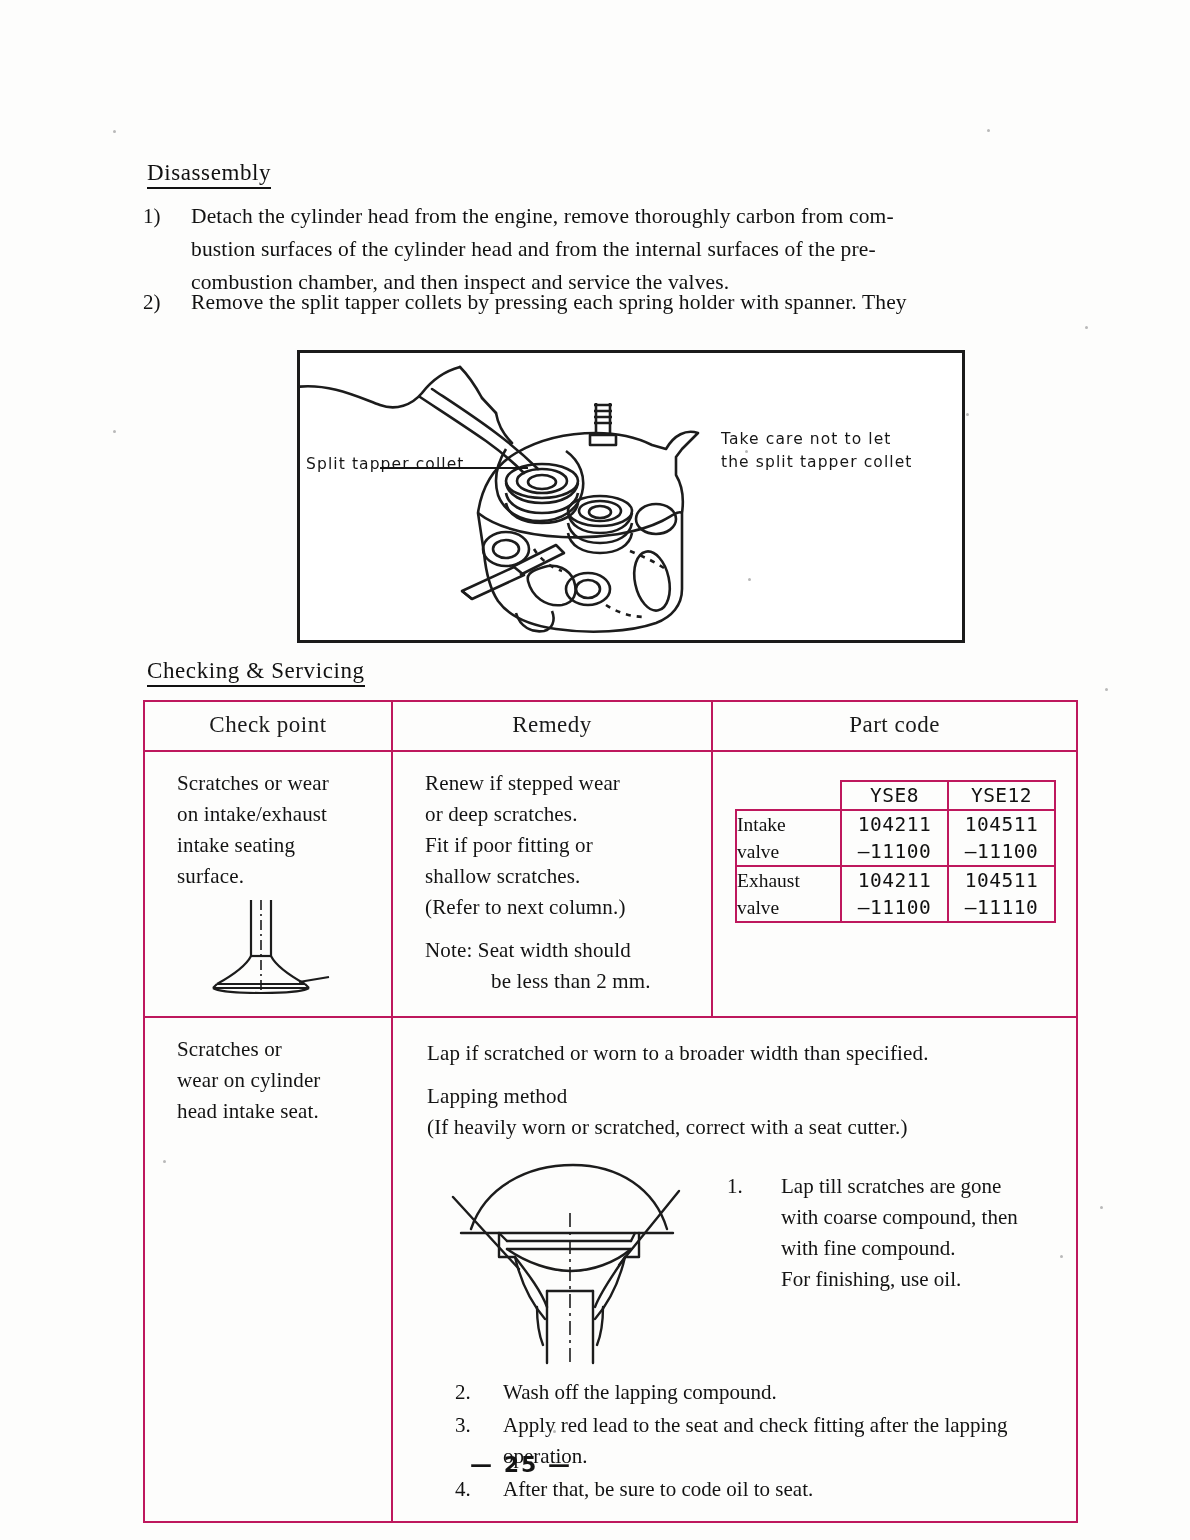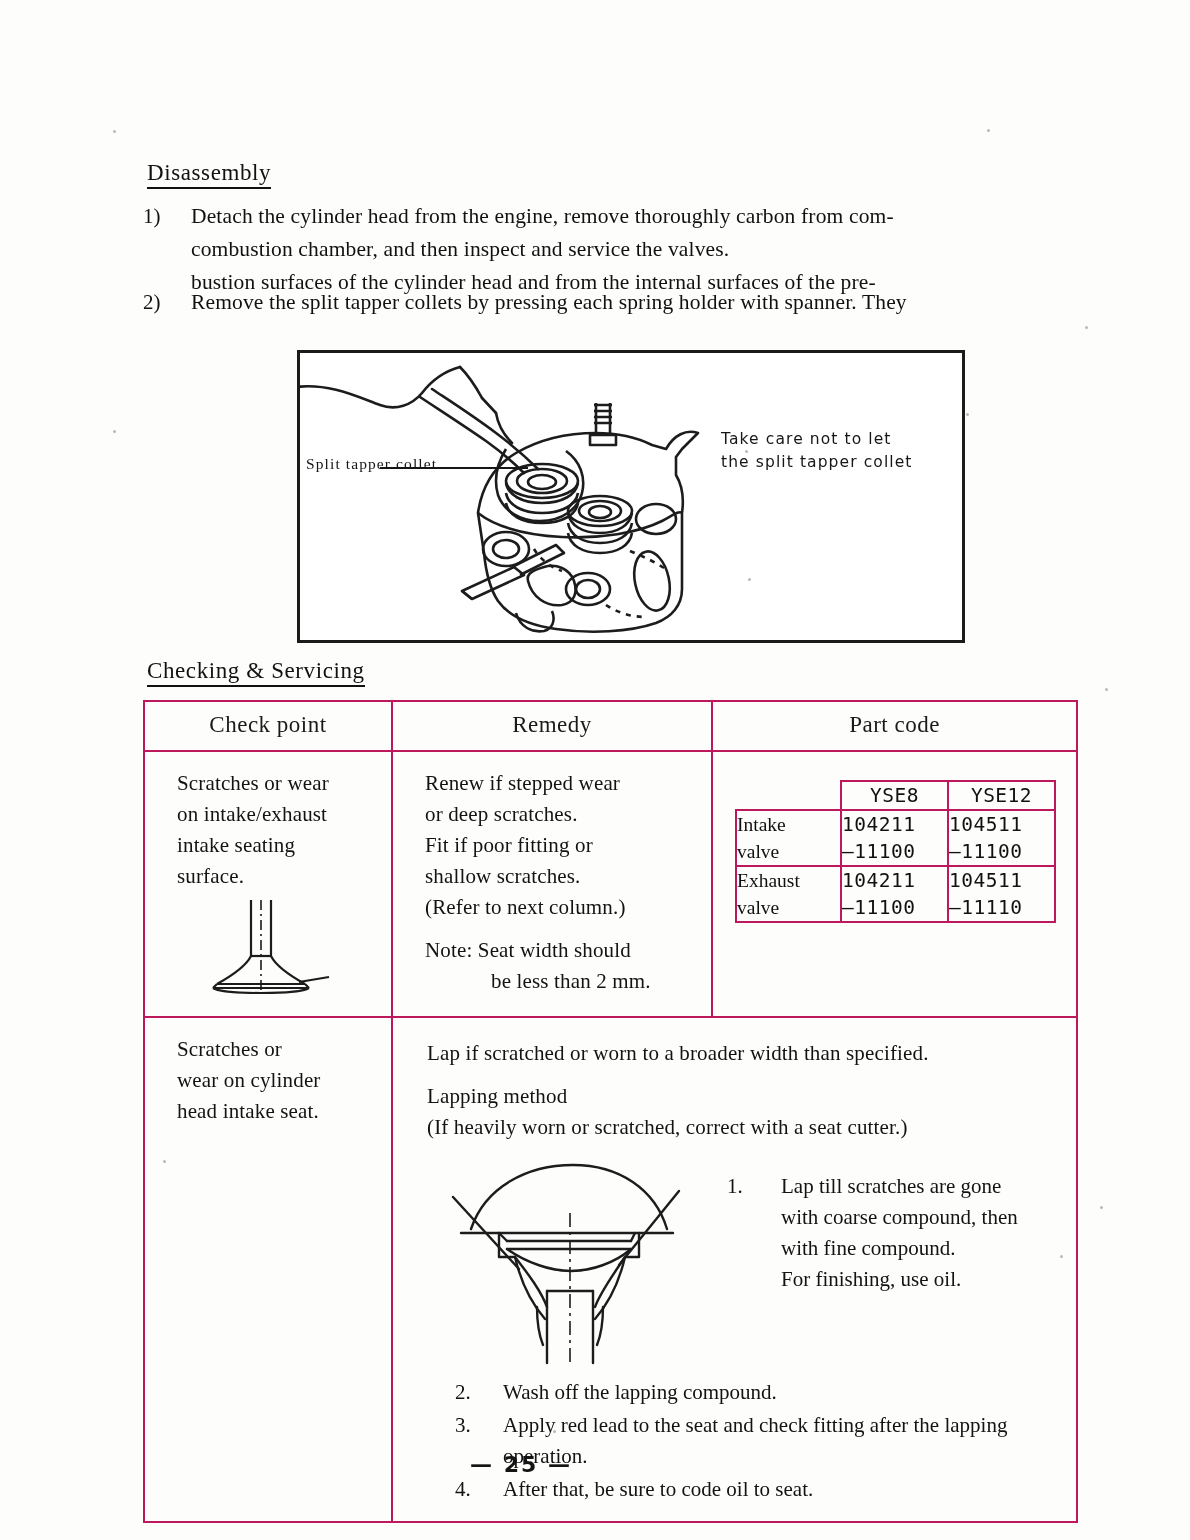--- a/index.html
+++ b/index.html
@@ -129,21 +129,21 @@
     font-size: 19.5px;
     line-height: 27px;
     padding: 2px 6px;
     color: #111;
   }
   .pt-blank { width: 103px; border-top-color: transparent !important;
               border-left-color: transparent !important; }
   .pt-head  { text-align: center; font-family: "DejaVu Sans Mono","Liberation Mono",monospace;
               font-size: 19px; letter-spacing: 0.5px; }
   .pt-rowlabel { padding-left: 10px; }
-  .pt-val { font-family: "DejaVu Sans Mono","Liberation Mono",monospace;
+  .pt-val { text-align: center; font-family: "DejaVu Sans Mono","Liberation Mono",monospace;
             font-size: 19px; letter-spacing: 0.5px; }
 
   
   .row2-body { padding: 20px 10px 14px 34px; }
   .row2-cols { display: flex; align-items: flex-start; }
   .lap-figure { width: 300px; flex: 0 0 300px; padding-top: 14px; }
   .lap-list { padding-top: 28px; flex: 1; }
 
   .numlist { font-size: 21px; line-height: 31px; color: #131313; }
   .numlist .li { display: flex; margin-bottom: 2px; }
@@ -182,22 +182,22 @@
 
   <div class="section-heading" style="left:147px; top:160px;">
     <span>Disassembly</span>
     <span class="underline-bar"></span>
   </div>
 
   <div class="step" style="left:143px; top:200px; width:930px;">
     <div class="step-num">1)</div>
     <div class="step-body">
       <div>Detach the cylinder head from the engine, remove thoroughly carbon from com-</div>
+      <div>bustion surfaces of the cylinder head and from the internal surfaces of the pre-</div>
       <div>combustion chamber, and then inspect and service the valves.</div>
-      <div>bustion surfaces of the cylinder head and from the internal surfaces of the pre-</div>
     </div>
   </div>
 
   <div class="step" style="left:143px; top:286px; width:930px;">
     <div class="step-num">2)</div>
     <div class="step-body">
       <div>Remove the split tapper collets by pressing each spring holder with spanner.  They</div>
     </div>
   </div>
 
@@ -267,21 +267,21 @@
         <ellipse cx="352" cy="228" rx="17" ry="30" transform="rotate(-12 352 228)"></ellipse>
         <path d="M 330 198 C 344 204 358 210 368 218" stroke-dasharray="5 6"></path>
         <path d="M 306 252 C 318 260 332 264 346 264" stroke-dasharray="5 6"></path>
         <path d="M 234 196 C 240 206 250 214 262 218" stroke-dasharray="5 6"></path>
       </g>
     </svg>
 
     <div class="leader-line" style="left:80px; top:114px; width:148px;"></div>
   </div>
 
-  <div class="fig-label" style="left:306px; top:455px;font-family:Liberation Serif, serif;">Split tapper collet</div>
+  <div class="fig-label" style="left:306px; top:455px;">Split tapper collet</div>
 
   <div class="fig-label fig-note" style="left:721px; top:428px;">
     <div>Take care not to let</div>
     <div>the split tapper collet</div>
   </div>
 
   <div class="section-heading" style="left:147px; top:658px;">
     <span>Checking &amp; Servicing</span>
     <span class="underline-bar"></span>
   </div>

